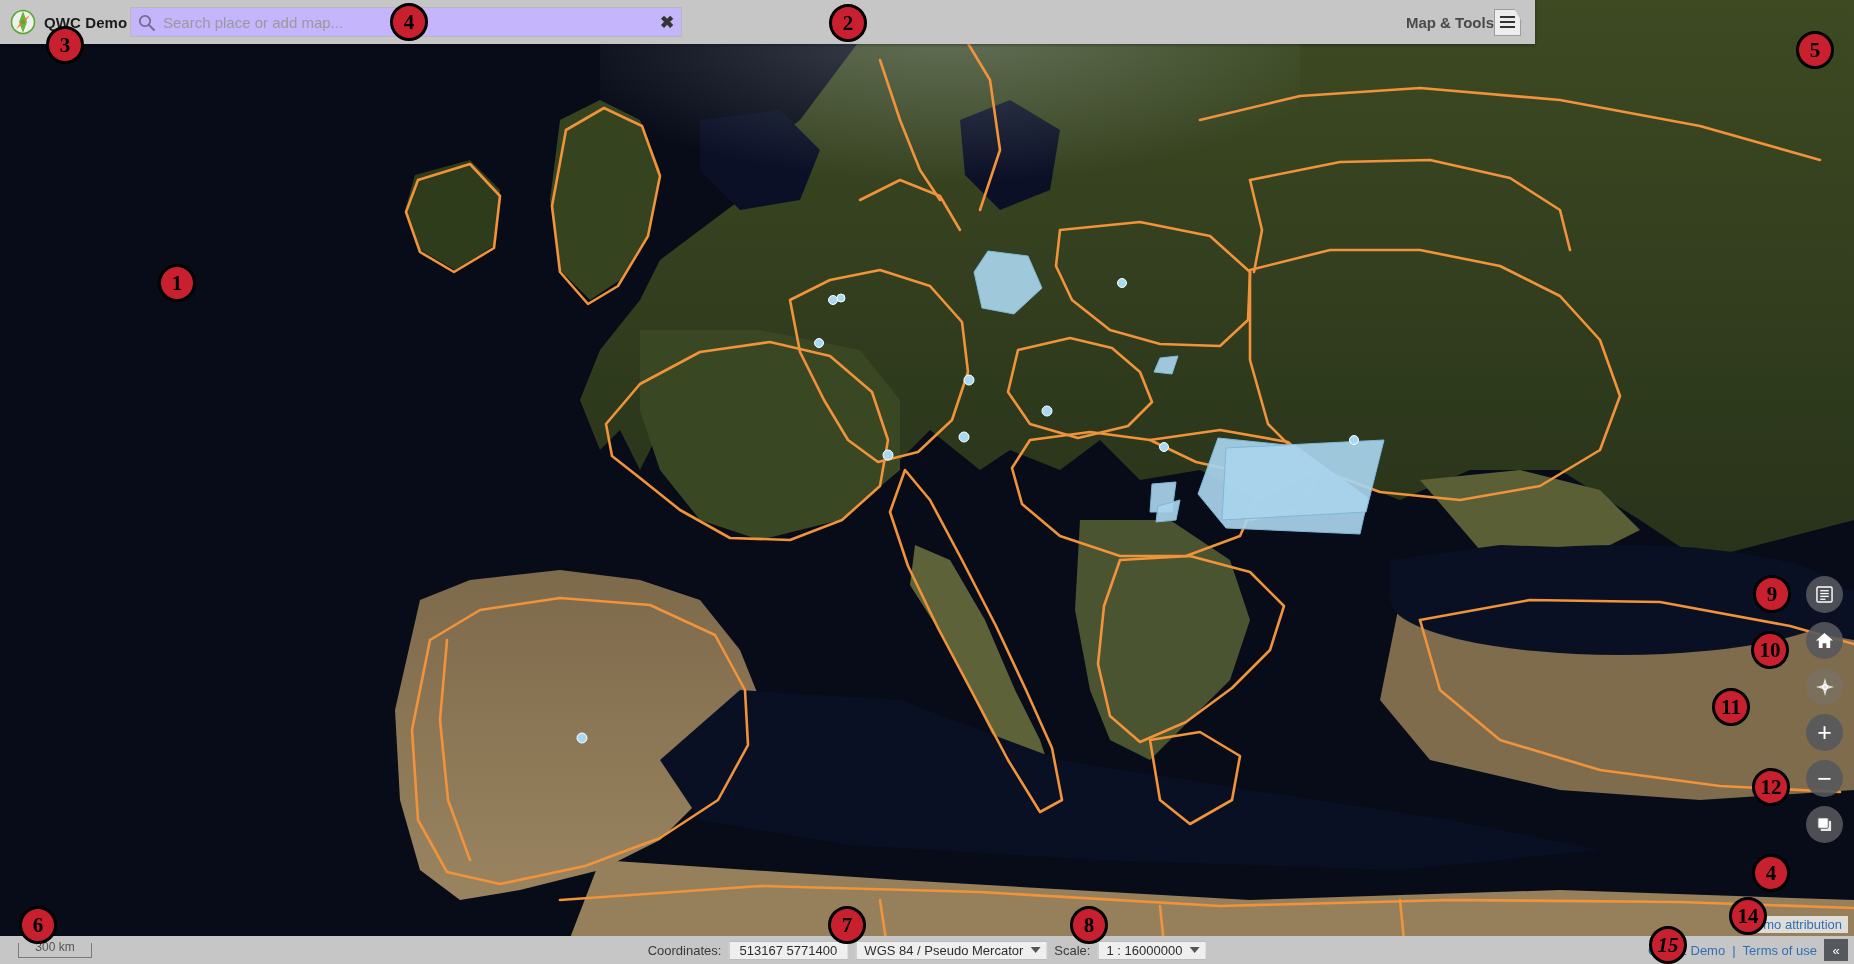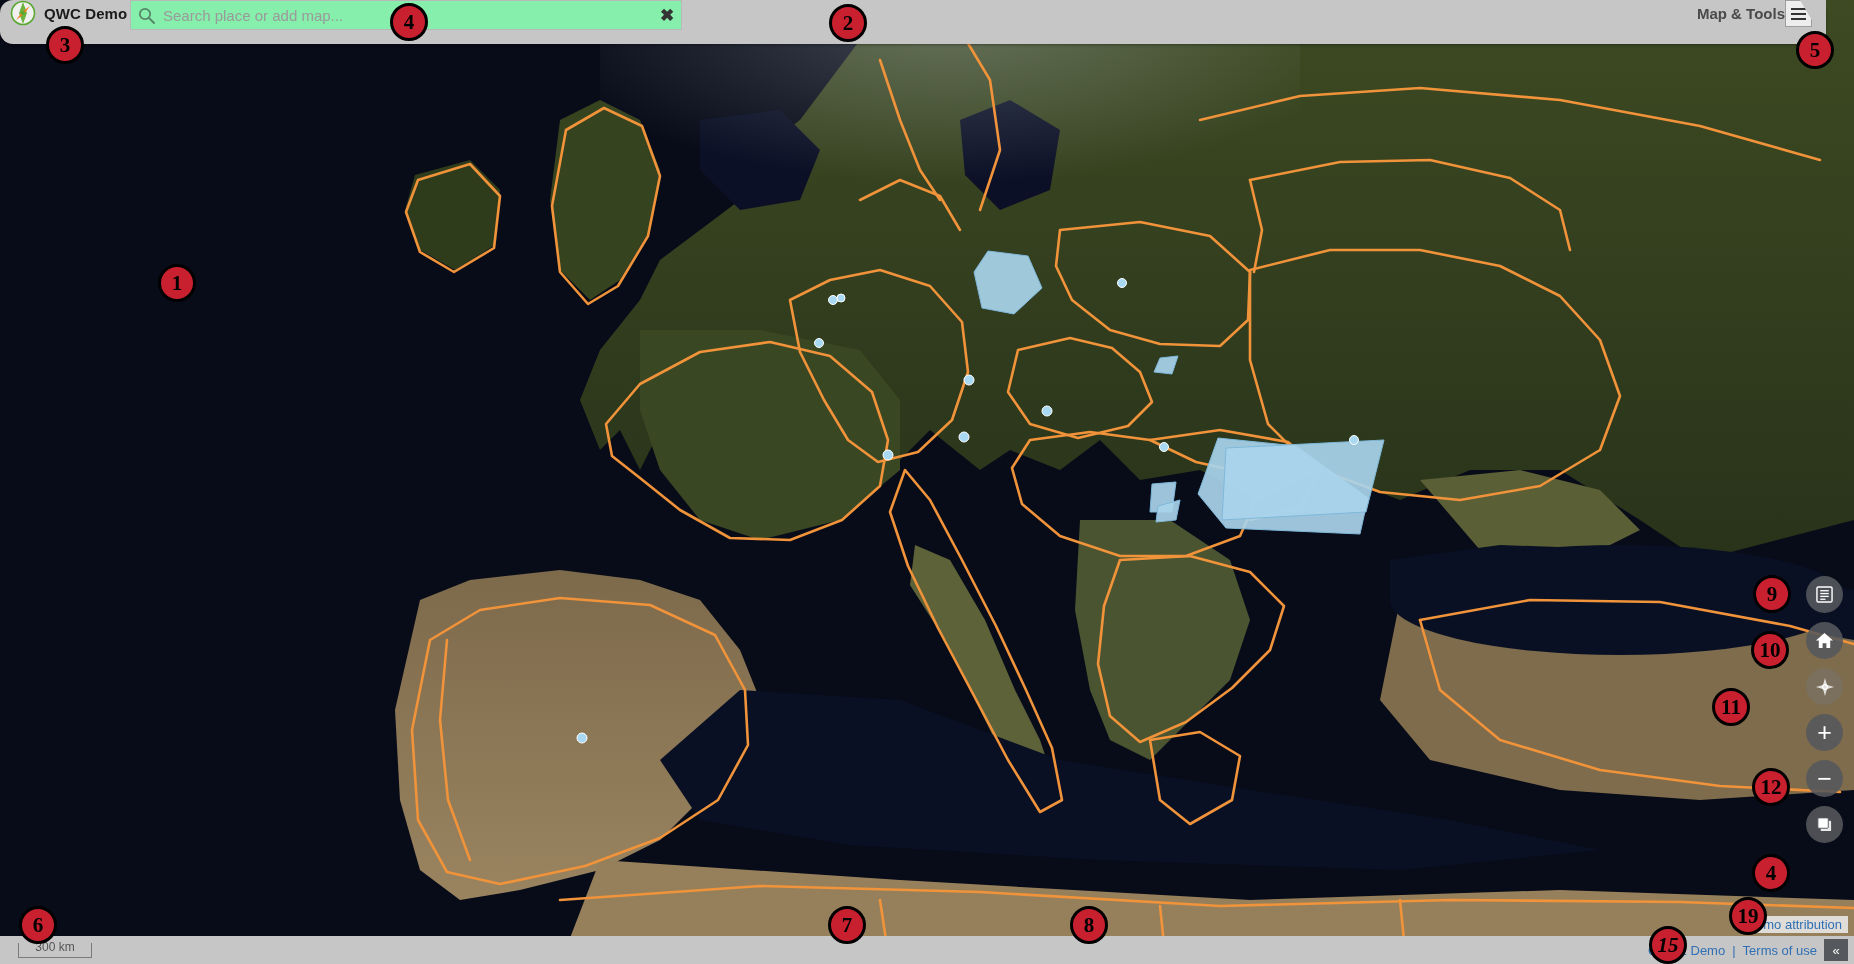--- a/index.html
+++ b/index.html
@@ -15,45 +15,44 @@
   
   #map-canvas {
     position: absolute; inset: 0;
     background: #080b18;
   }
   #map-svg { position: absolute; inset: 0; width: 100%; height: 100%; display: block; }
 
   
   #topbar {
     position: absolute; top: 0; left: 0;
-    width: 1826px; height: 44px;
+    width: 1535px; height: 44px;
     background: #c6c6c6;
-    display: flex; align-items: flex-start;
+    display: flex; align-items: center;
     z-index: 40;
     box-shadow: 0 1px 3px rgba(0,0,0,.35);
-    border-radius: 13px;
   }
   #topbar::after{
     content:""; position:absolute; right:0; top:0;
     border-top: 44px solid #c6c6c6;
     border-left: 26px solid transparent;
     width:0; height:0; right:-0px;
   }
   .brand { display:flex; align-items:center; gap:8px; padding-left:10px; width:120px;}
   .brand-text {
     font-size: 15px; font-weight: bold; color:#1a1a1a; letter-spacing:.1px;
     white-space:nowrap;
   }
   .compass { width:26px; height:26px; flex:0 0 26px; }
 
   .searchwrap {
     position:relative;
     margin-left: 10px;
     width: 552px; height: 30px;
-    background:#86efac;
+    background:#c4b5fd;
     border:1px solid #b8b8b8;
     display:flex; align-items:center;
   }
   .search-icon { width:17px; height:17px; margin-left:7px; flex:0 0 17px; opacity:.55;}
   #search-input {
     flex:1; height:28px; border:0; outline:0;
     font-size:15px; color:#333;
     font-family:"Liberation Sans", sans-serif;
     padding-left:8px; background:transparent;
   }
@@ -406,20 +405,33 @@
   </div>
 
   <div id="attribution">Demo attribution</div>
 
   <div id="bottombar">
 
     <div class="scalebar">
       <span class="scalebar-label">300 km</span>
     </div>
 
+    <div class="bottom-center">
+      <span class="bc-label">Coordinates:</span>
+      <div class="coord-box">513167 5771400</div>
+      <div class="select-box">
+        <span>WGS 84 / Pseudo Mercator</span>
+        <span class="caret"></span>
+      </div>
+      <span class="bc-label">Scale:</span>
+      <div class="select-box">
+        <span>1 : 16000000</span>
+        <span class="caret"></span>
+      </div>
+    </div>
 
     <div class="bottom-right">
       <span class="br-link">QWC2 Demo</span>
       <span class="br-sep">|</span>
       <span class="br-link">Terms of use</span>
       <div class="collapse-btn">«</div>
     </div>
   </div>
 
   <div id="annotation-layer">
@@ -429,17 +441,17 @@
       <div class="badge" style="left: 409px; top: 22px;">4</div>
       <div class="badge" style="left: 1815px; top: 50px;">5</div>
       <div class="badge" style="left: 38px; top: 925px;">6</div>
       <div class="badge" style="left: 847px; top: 925px;">7</div>
       <div class="badge" style="left: 1089px; top: 925px;">8</div>
       <div class="badge" style="left: 1772px; top: 594px;">9</div>
       <div class="badge" style="left: 1770px; top: 650px; text-align: right;">10</div>
       <div class="badge" style="left: 1731px; top: 707px;">11</div>
       <div class="badge" style="left: 1771px; top: 787px;">12</div>
       <div class="badge" style="left: 1771px; top: 873px;">4</div>
-      <div class="badge" style="left: 1748px; top: 916px;">19</div>
+      <div class="badge" style="left: 1748px; top: 916px;">14</div>
       <div class="badge" style="left: 1668px; top: 945px; font-style: italic;">15</div>
     </div>
 
 </div>
 
 </body></html>

